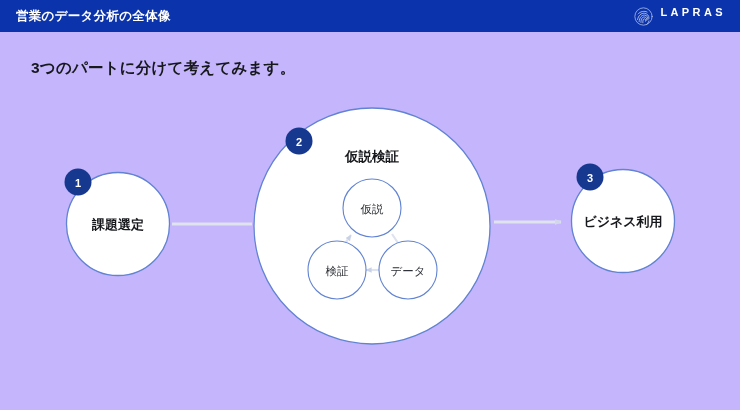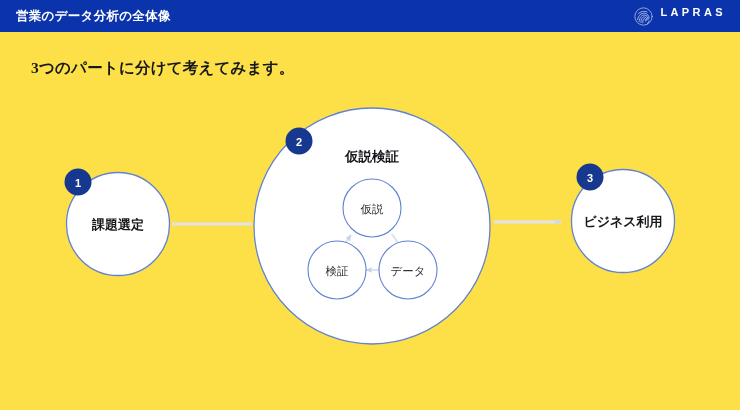--- a/index.html
+++ b/index.html
@@ -10,21 +10,21 @@
   body {
     font-family: "Liberation Sans", "DejaVu Sans", sans-serif;
     width: 740px;
     height: 410px;
     overflow: hidden;
   }
   .slide {
     position: relative;
     width: 740px;
     height: 410px;
-    background: #fde047;
+    background: #c4b5fd;
     box-sizing: border-box;
   }
 
   
   .header {
     position: absolute;
     left: 0;
     top: 0;
     width: 740px;
     height: 32px;
@@ -64,21 +64,20 @@
   
   .subtitle {
     position: absolute;
     left: 31px;
     top: 58px;
     font-size: 15.5px;
     font-weight: bold;
     color: #17181c;
     letter-spacing: 0.2px;
     white-space: nowrap;
-    font-family: Liberation Serif, serif;
   }
 
   
   .canvas {
     position: absolute;
     left: 0;
     top: 90px;
     width: 740px;
     height: 320px;
   }

